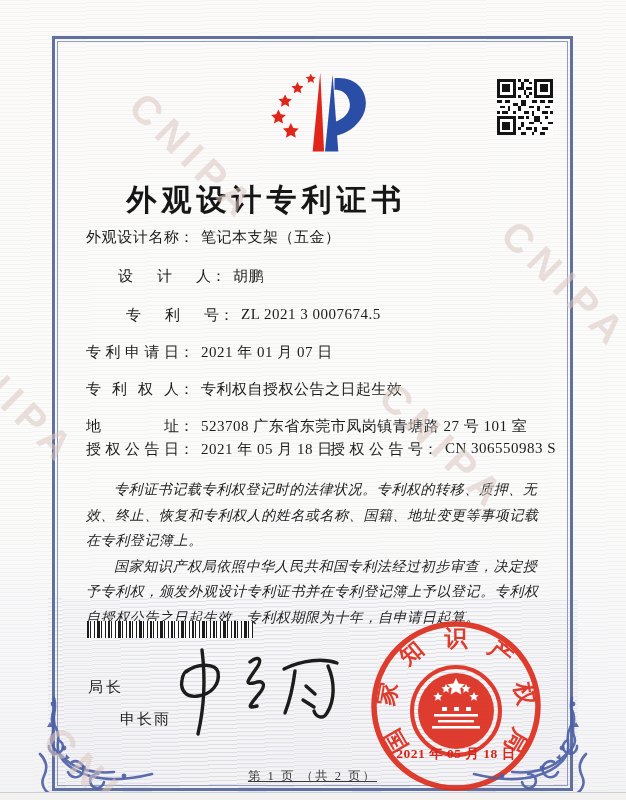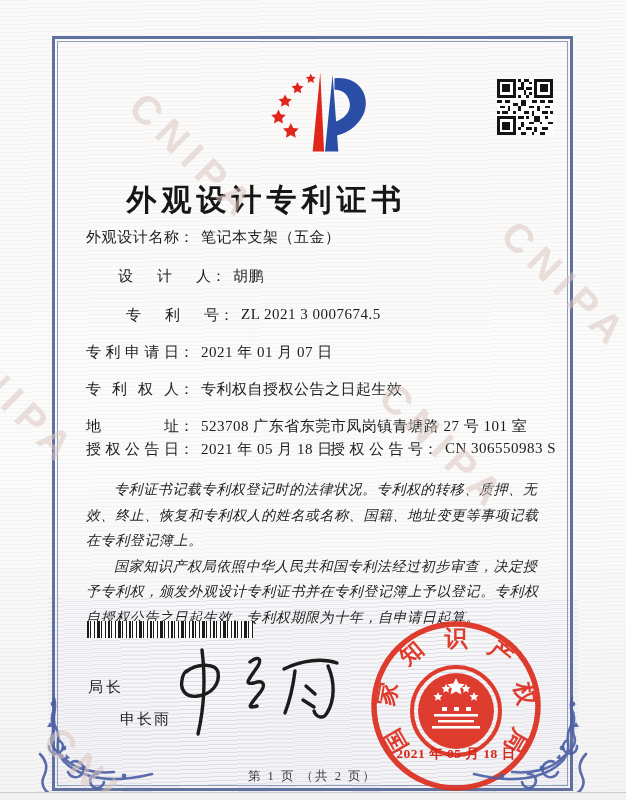--- a/index.html
+++ b/index.html
@@ -106,21 +106,21 @@
     position:absolute; left:368px; top:745px; width:176px; z-index:4;
     text-align:center; font-size:13.5px; font-weight:bold; color:#d6281a; letter-spacing:0.5px;
   }
 
   .flourish{ position:absolute; z-index:4; }
   .flourish-left{ left:6px; top:696px; }
   .flourish-right{ left:470px; top:696px; transform:scaleX(-1); }
 
   .footer{
     position:absolute; left:52px; width:521px; top:768px; z-index:3;
-    text-align:center; font-size:12.5px; color:#3a3a3a; letter-spacing:2px;
+    text-align:center; font-size:12.5px; color:#3a3a3a; letter-spacing:2px;text-decoration:underline;
   }
 </style>
 </head>
 <body>
 
 <div class="page">
 
   <div class="guilloche-band"></div>
 
   <span class="wm wm1">CNIPA</span>

